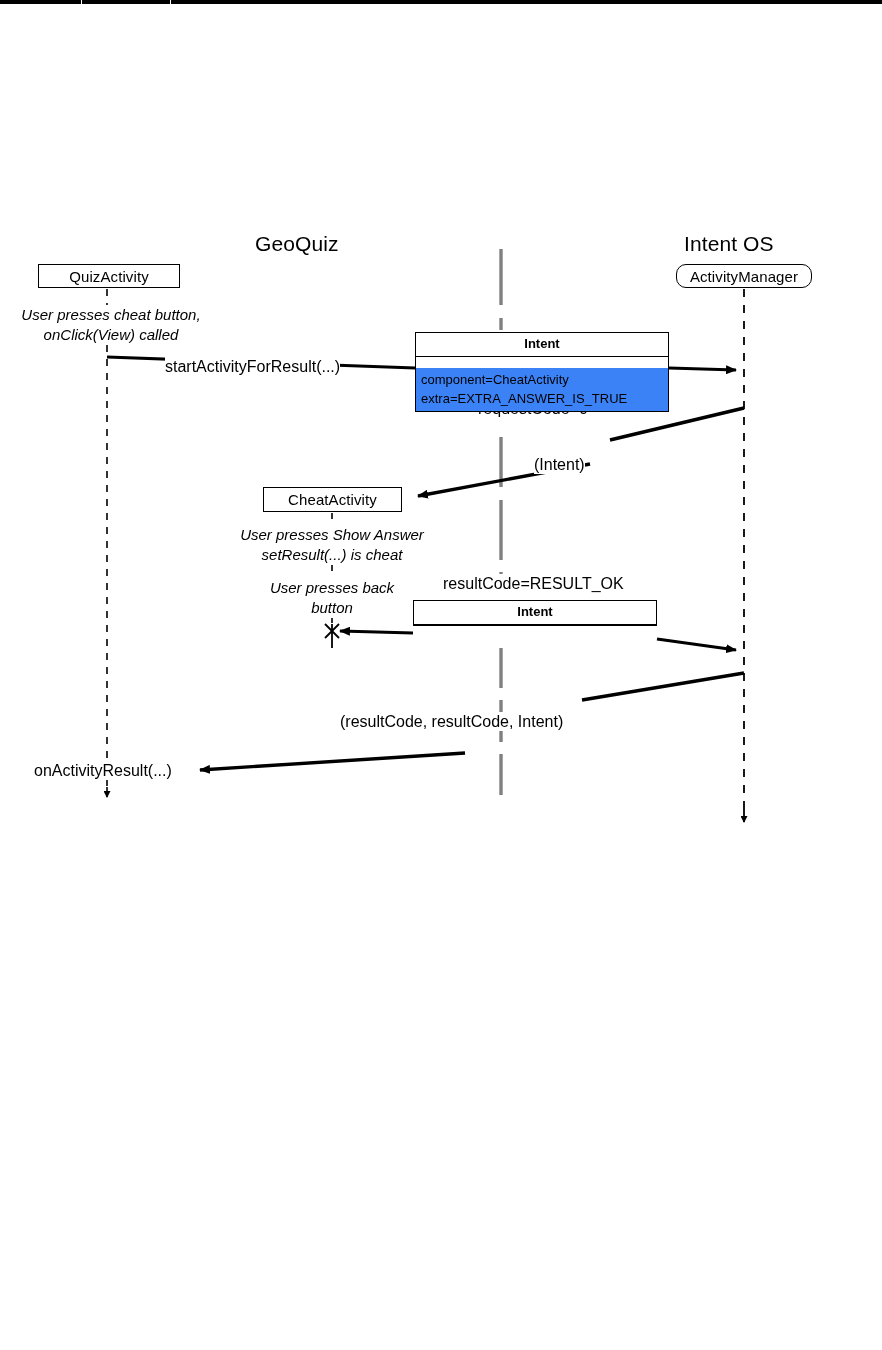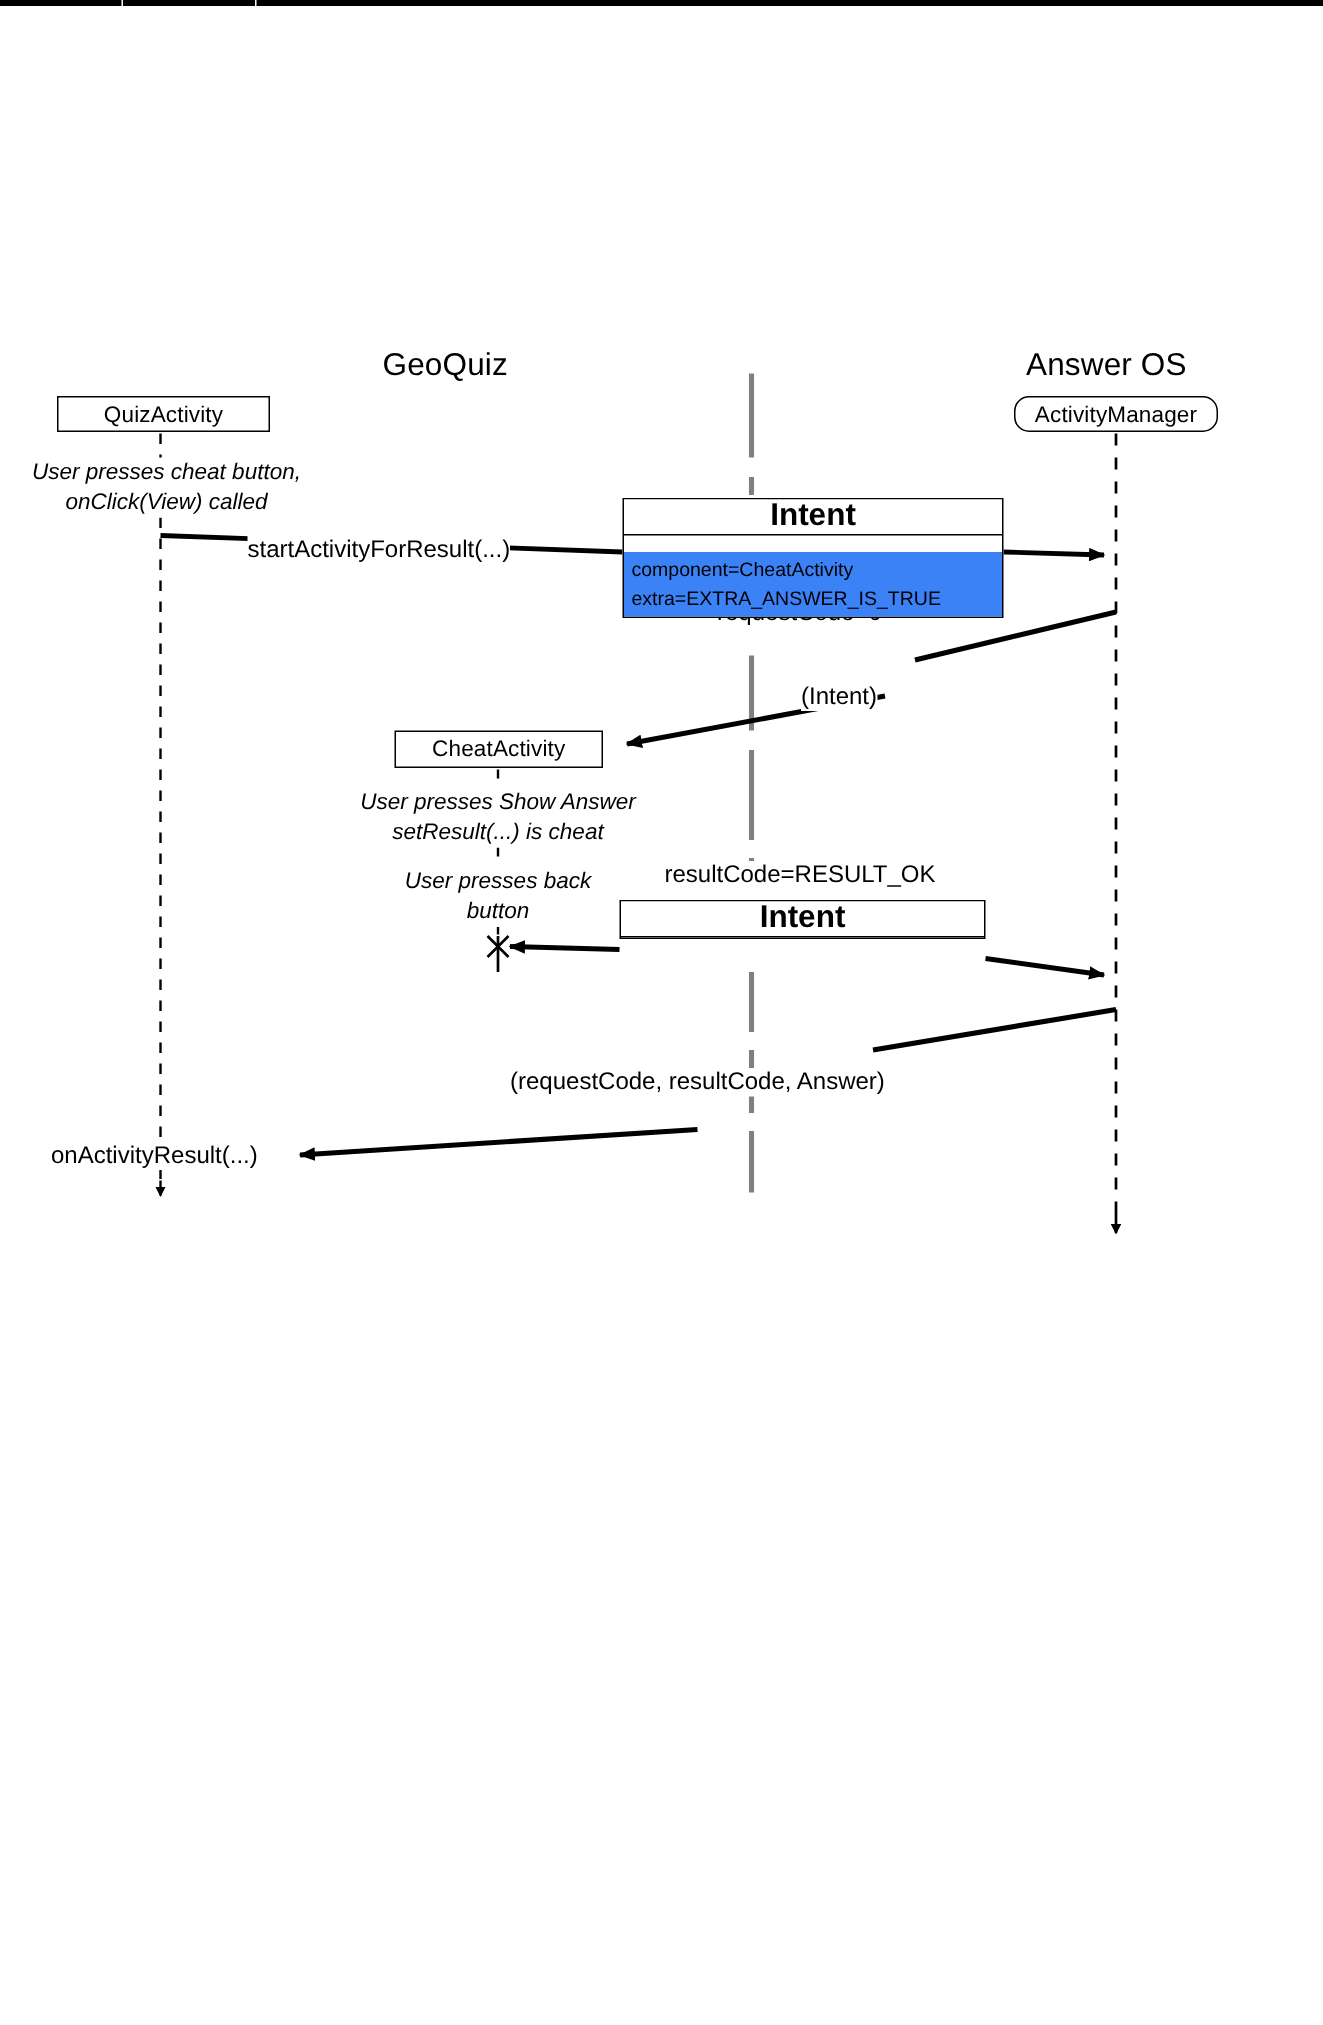--- a/index.html
+++ b/index.html
@@ -75,21 +75,21 @@
   
   .intent-box {
     position: absolute;
     border: 1.6px solid #000000;
     background: #ffffff;
     box-sizing: border-box;
   }
   .intent-title {
     border-bottom: 1.6px solid #000000;
     text-align: center;
-    font-size: 21px;
+    font-size: 13px;
     font-weight: bold;
     padding: 2px 0 3px 0;
     line-height: 18px;
     background: #ffffff;
   }
   .intent-body {
     padding: 2px 4px 3px 5px;
     font-size: 13px;
     line-height: 19px;
     background: #3b82f6;
@@ -167,21 +167,21 @@
 
     <path d="M413,633 L340,631" stroke="#000000" stroke-width="3.2" fill="none" marker-end="url(#solid-arrow)"></path>
 
     <path d="M657,639 L736,650" stroke="#000000" stroke-width="3.2" fill="none" marker-end="url(#solid-arrow)"></path>
 
     <path d="M744,673 L582,700" stroke="#000000" stroke-width="3.4" fill="none"></path>
     <path d="M465,753 L200,770" stroke="#000000" stroke-width="3.4" fill="none" marker-end="url(#solid-arrow)"></path>
   </svg>
 
   <div class="col-title" style="left:255px; top:232px;">GeoQuiz</div>
-  <div class="col-title" style="left:684px; top:232px;">Answer OS</div>
+  <div class="col-title" style="left:684px; top:232px;">Intent OS</div>
 
   <div class="participant-box" style="left:38px; top:264px; width:142px; height:24px;">QuizActivity</div>
 
   <div class="participant-box" style="left:263px; top:487px; width:139px; height:25px;">CheatActivity</div>
 
   <div class="participant-box" style="left:676px; top:264px; width:136px; height:24px;border-radius:10px;">ActivityManager</div>
 
   <div class="note-label" style="left:16px; top:305px; width:190px;">
     <div>User presses cheat button,</div>
     <div>onClick(View) called</div>
@@ -198,21 +198,21 @@
   </div>
 
   <div class="msg-label" style="left:165px; top:357px;">startActivityForResult(...)</div>
 
   <div class="msg-label" style="left:478px; top:399px;">requestCode=0</div>
 
   <div class="msg-label" style="left:534px; top:455px;">(Intent)</div>
 
   <div class="msg-label" style="left:443px; top:574px;">resultCode=RESULT_OK</div>
 
-  <div class="msg-label" style="left:340px; top:712px;">(requestCode, resultCode, Answer)</div>
+  <div class="msg-label" style="left:340px; top:712px;">(resultCode, resultCode, Intent)</div>
 
   <div class="msg-label" style="left:34px; top:761px;">onActivityResult(...)</div>
 
   <div class="intent-box" style="left:415px; top:332px; width:254px;">
     <div class="intent-title">Intent</div>
     <div class="intent-body">
       <div>component=CheatActivity</div>
       <div>extra=EXTRA_ANSWER_IS_TRUE</div>
     </div>
   </div>

